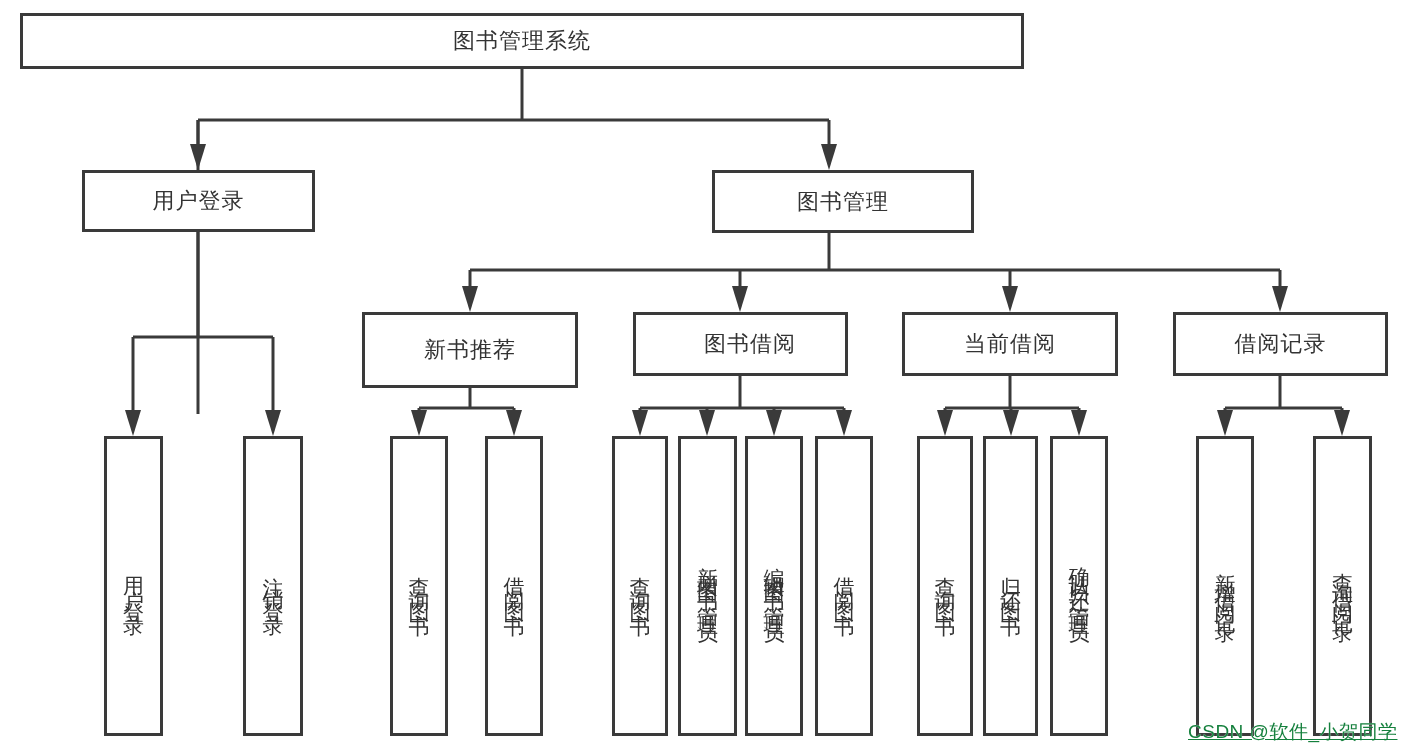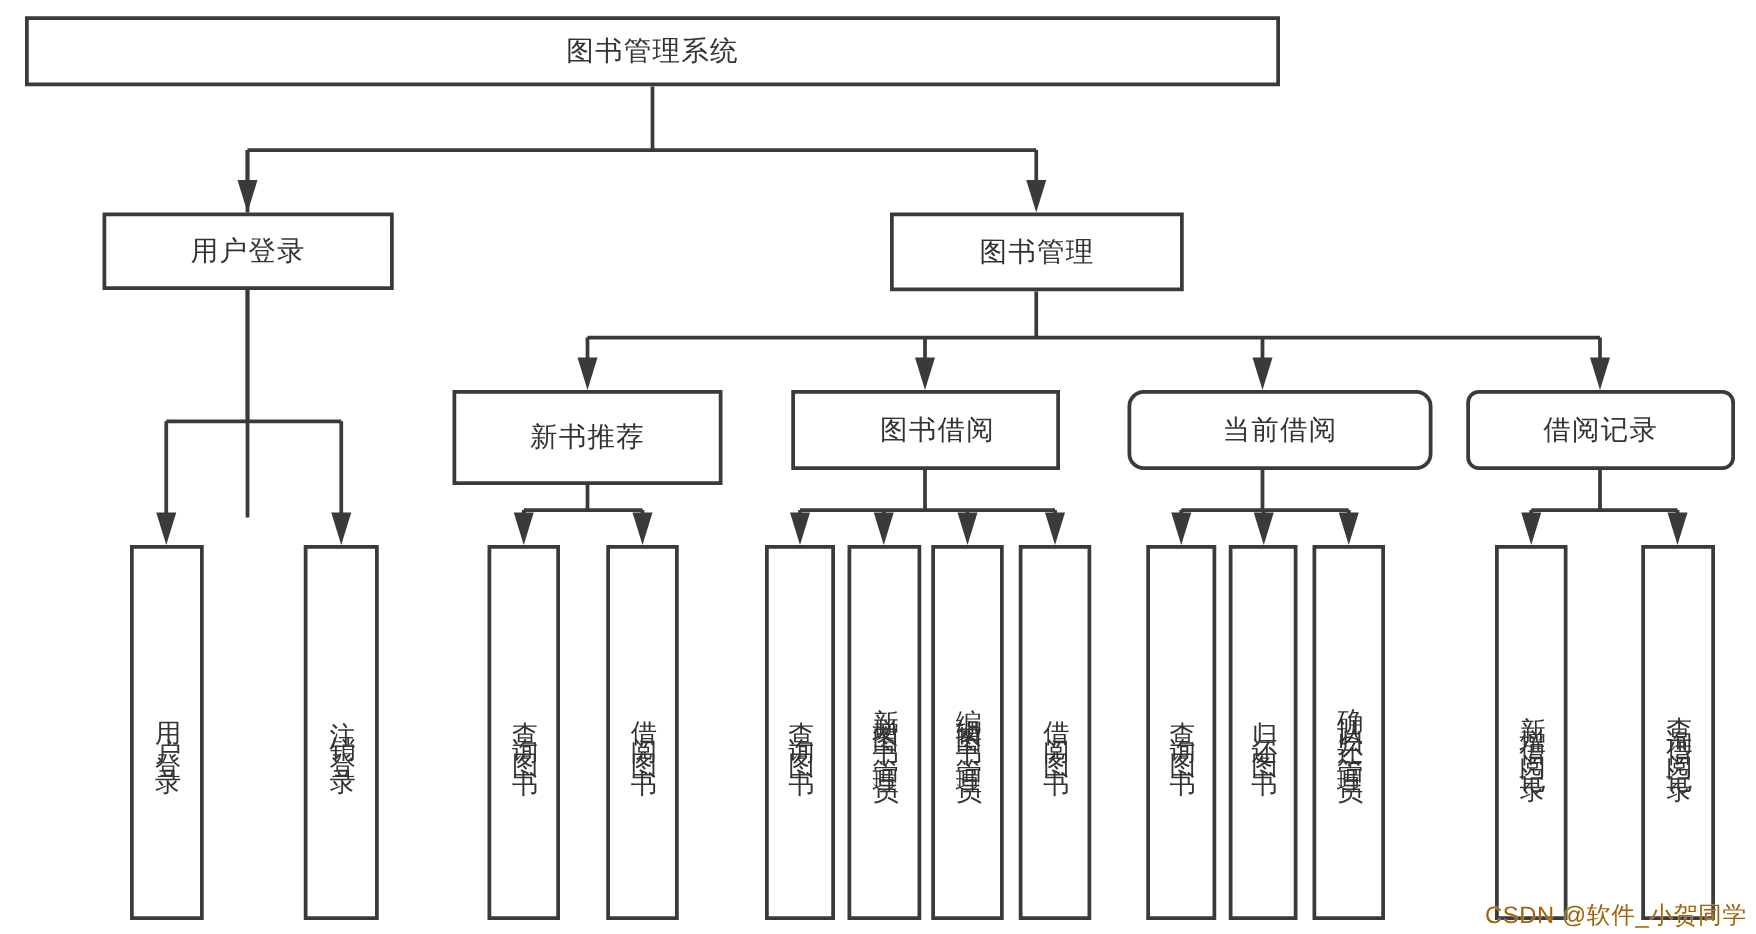--- a/index.html
+++ b/index.html
@@ -16,22 +16,23 @@
   .node.leaf{border-width:3px;}
   .vtext{
     writing-mode:vertical-rl;text-orientation:mixed;white-space:nowrap;
     color:#333333;font-size:21px;
   }
   .len4{letter-spacing:13px;}
   .len6{letter-spacing:10px;}
   .len9{letter-spacing:8px;}
   .watermark{
     position:absolute;left:1188px;top:719px;width:210px;
-    color:#a16207;font-size:19px;letter-spacing:0.5px;white-space:nowrap;
+    color:#15803d;font-size:19px;letter-spacing:0.5px;white-space:nowrap;
     text-shadow:0 0 1px #ffffff;
+    text-decoration:underline;
   }
 </style>
 </head>
 <body>
 
 <div class="stage">
 
   <svg class="wires" viewBox="0 0 1405 747">
     <g stroke="#3a3a3a" stroke-width="3" fill="none">
 
@@ -101,34 +102,34 @@
     </g>
   </svg>
 
   <div class="node" style="left:20px;top:13px;width:1004px;height:56px;">
     <span>图书管理系统</span>
   </div>
 
   <div class="node" style="left:82px;top:170px;width:233px;height:62px;">
     <span>用户登录</span>
   </div>
-  <div class="node" style="left:712px;top:170px;width:235px;height:63px;">
+  <div class="node" style="left:712px;top:170px;width:262px;height:63px;">
     <span>图书管理</span>
   </div>
 
   <div class="node" style="left:362px;top:312px;width:216px;height:76px;">
     <span>新书推荐</span>
   </div>
   <div class="node" style="left:633px;top:312px;width:215px;height:64px;padding-left:19px;">
     <span>图书借阅</span>
   </div>
-  <div class="node" style="left:902px;top:312px;width:244px;height:64px;border-radius:13px;">
+  <div class="node" style="left:902px;top:312px;width:216px;height:64px;">
     <span>当前借阅</span>
   </div>
-  <div class="node" style="left:1173px;top:312px;width:215px;height:64px;border-radius:10px;">
+  <div class="node" style="left:1173px;top:312px;width:215px;height:64px;">
     <span>借阅记录</span>
   </div>
 
   <div class="node leaf" style="left:104px;top:436px;width:59px;height:300px;">
     <span class="vtext len4">用户登录</span>
   </div>
   <div class="node leaf" style="left:243px;top:436px;width:60px;height:300px;">
     <span class="vtext len4">注销登录</span>
   </div>
 

